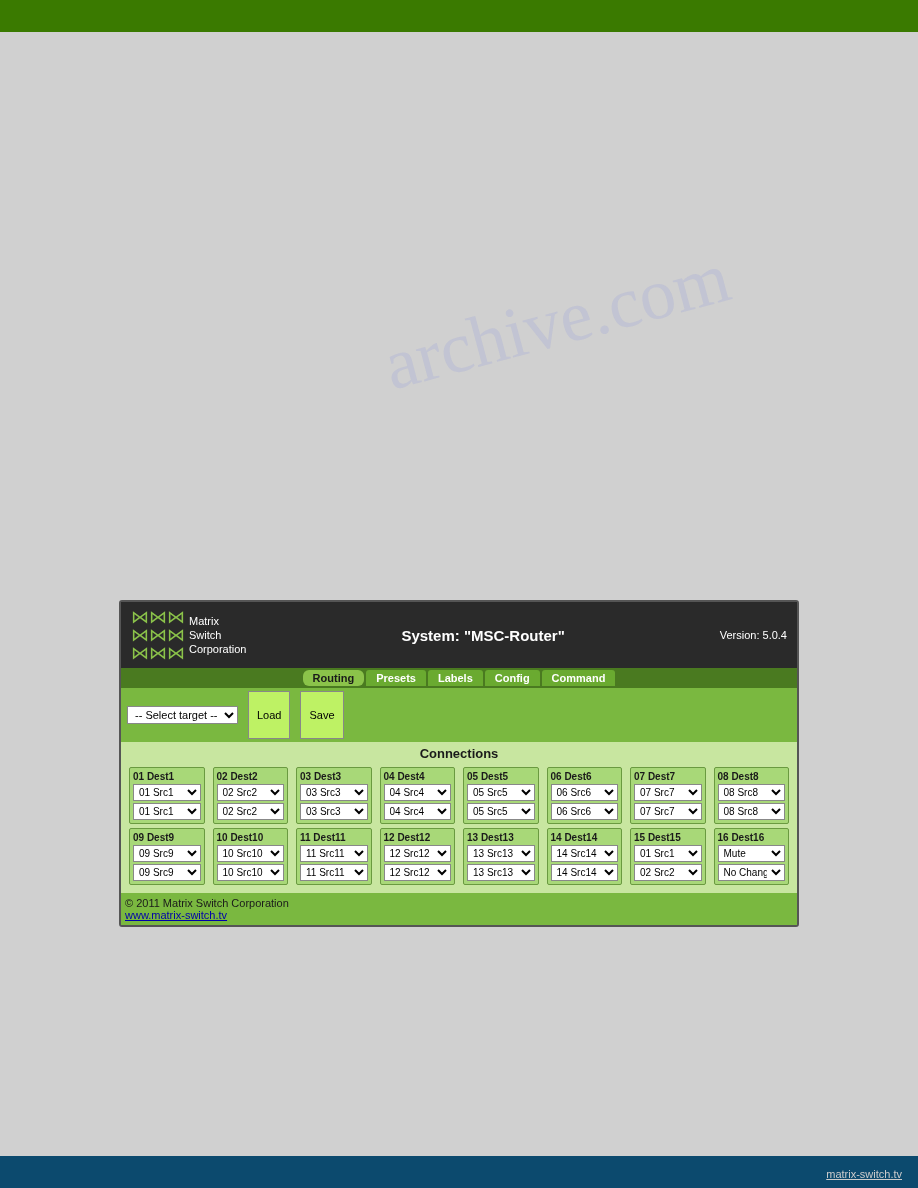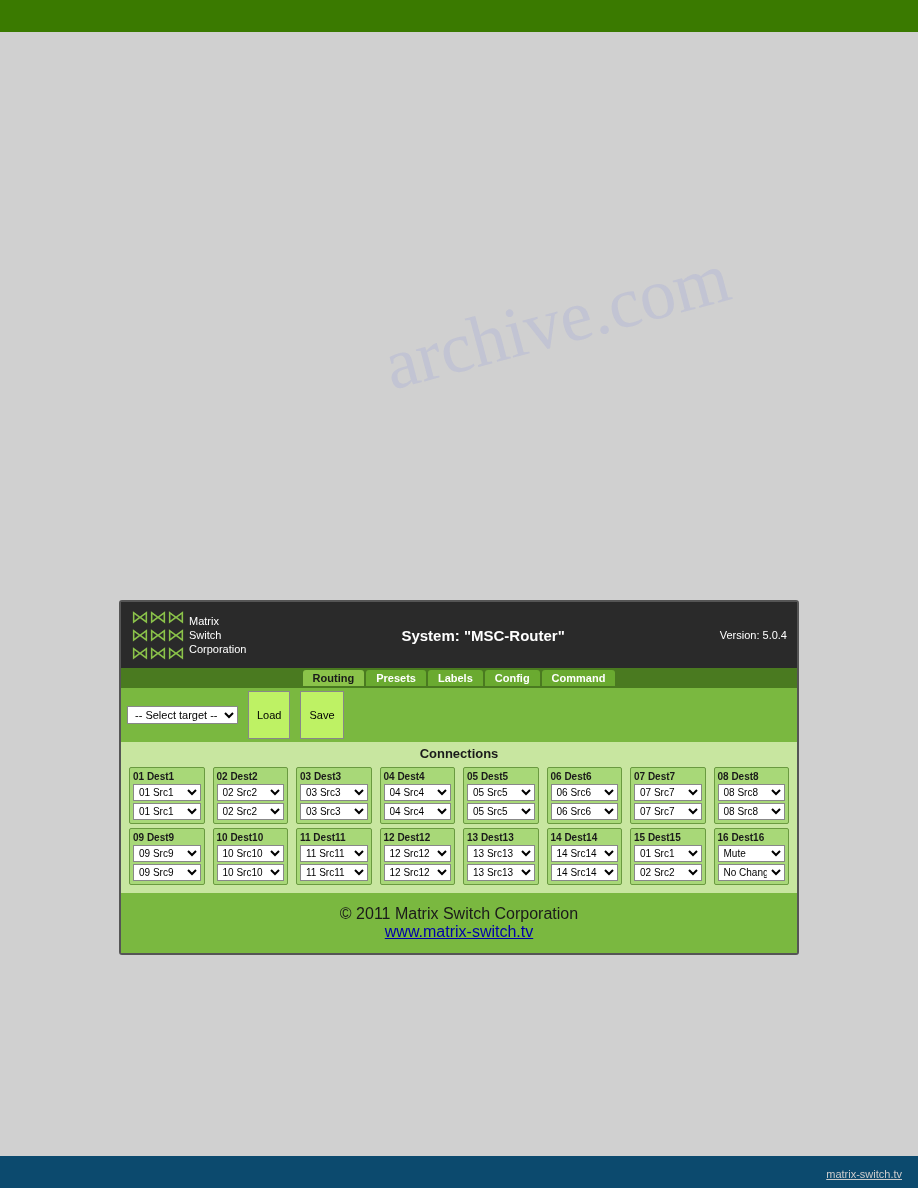--- a/index.html
+++ b/index.html
@@ -121,20 +121,21 @@
       padding: 2px 10px;
       border-radius: 3px 3px 0 0;
       cursor: pointer;
       font-size: 11px;
       font-weight: bold;
     }
 
     .nav-tab.active {
       background: #8bc34a;
       color: #1a1a1a;
+      border-radius: 6px;
     }
 
     
     .controls-bar {
       background: #7ab840;
       padding: 3px 6px;
       display: flex;
       align-items: center;
       gap: 10px;
     }
@@ -198,23 +199,23 @@
       margin-bottom: 2px;
     }
 
     .dest-cell select:last-child {
       margin-bottom: 0;
     }
 
     
     .ui-footer {
       background: #7ab840;
-      text-align: center;
-      padding: 12px;
-      font-size: 16px;
+      text-align: left;
+      padding: 4px;
+      font-size: 11px;
       color: #1a1a1a;
     }
 
     .ui-footer a {
       color: #0000aa;
       text-decoration: underline;
     }
   </style>
 </head>
 <body>

